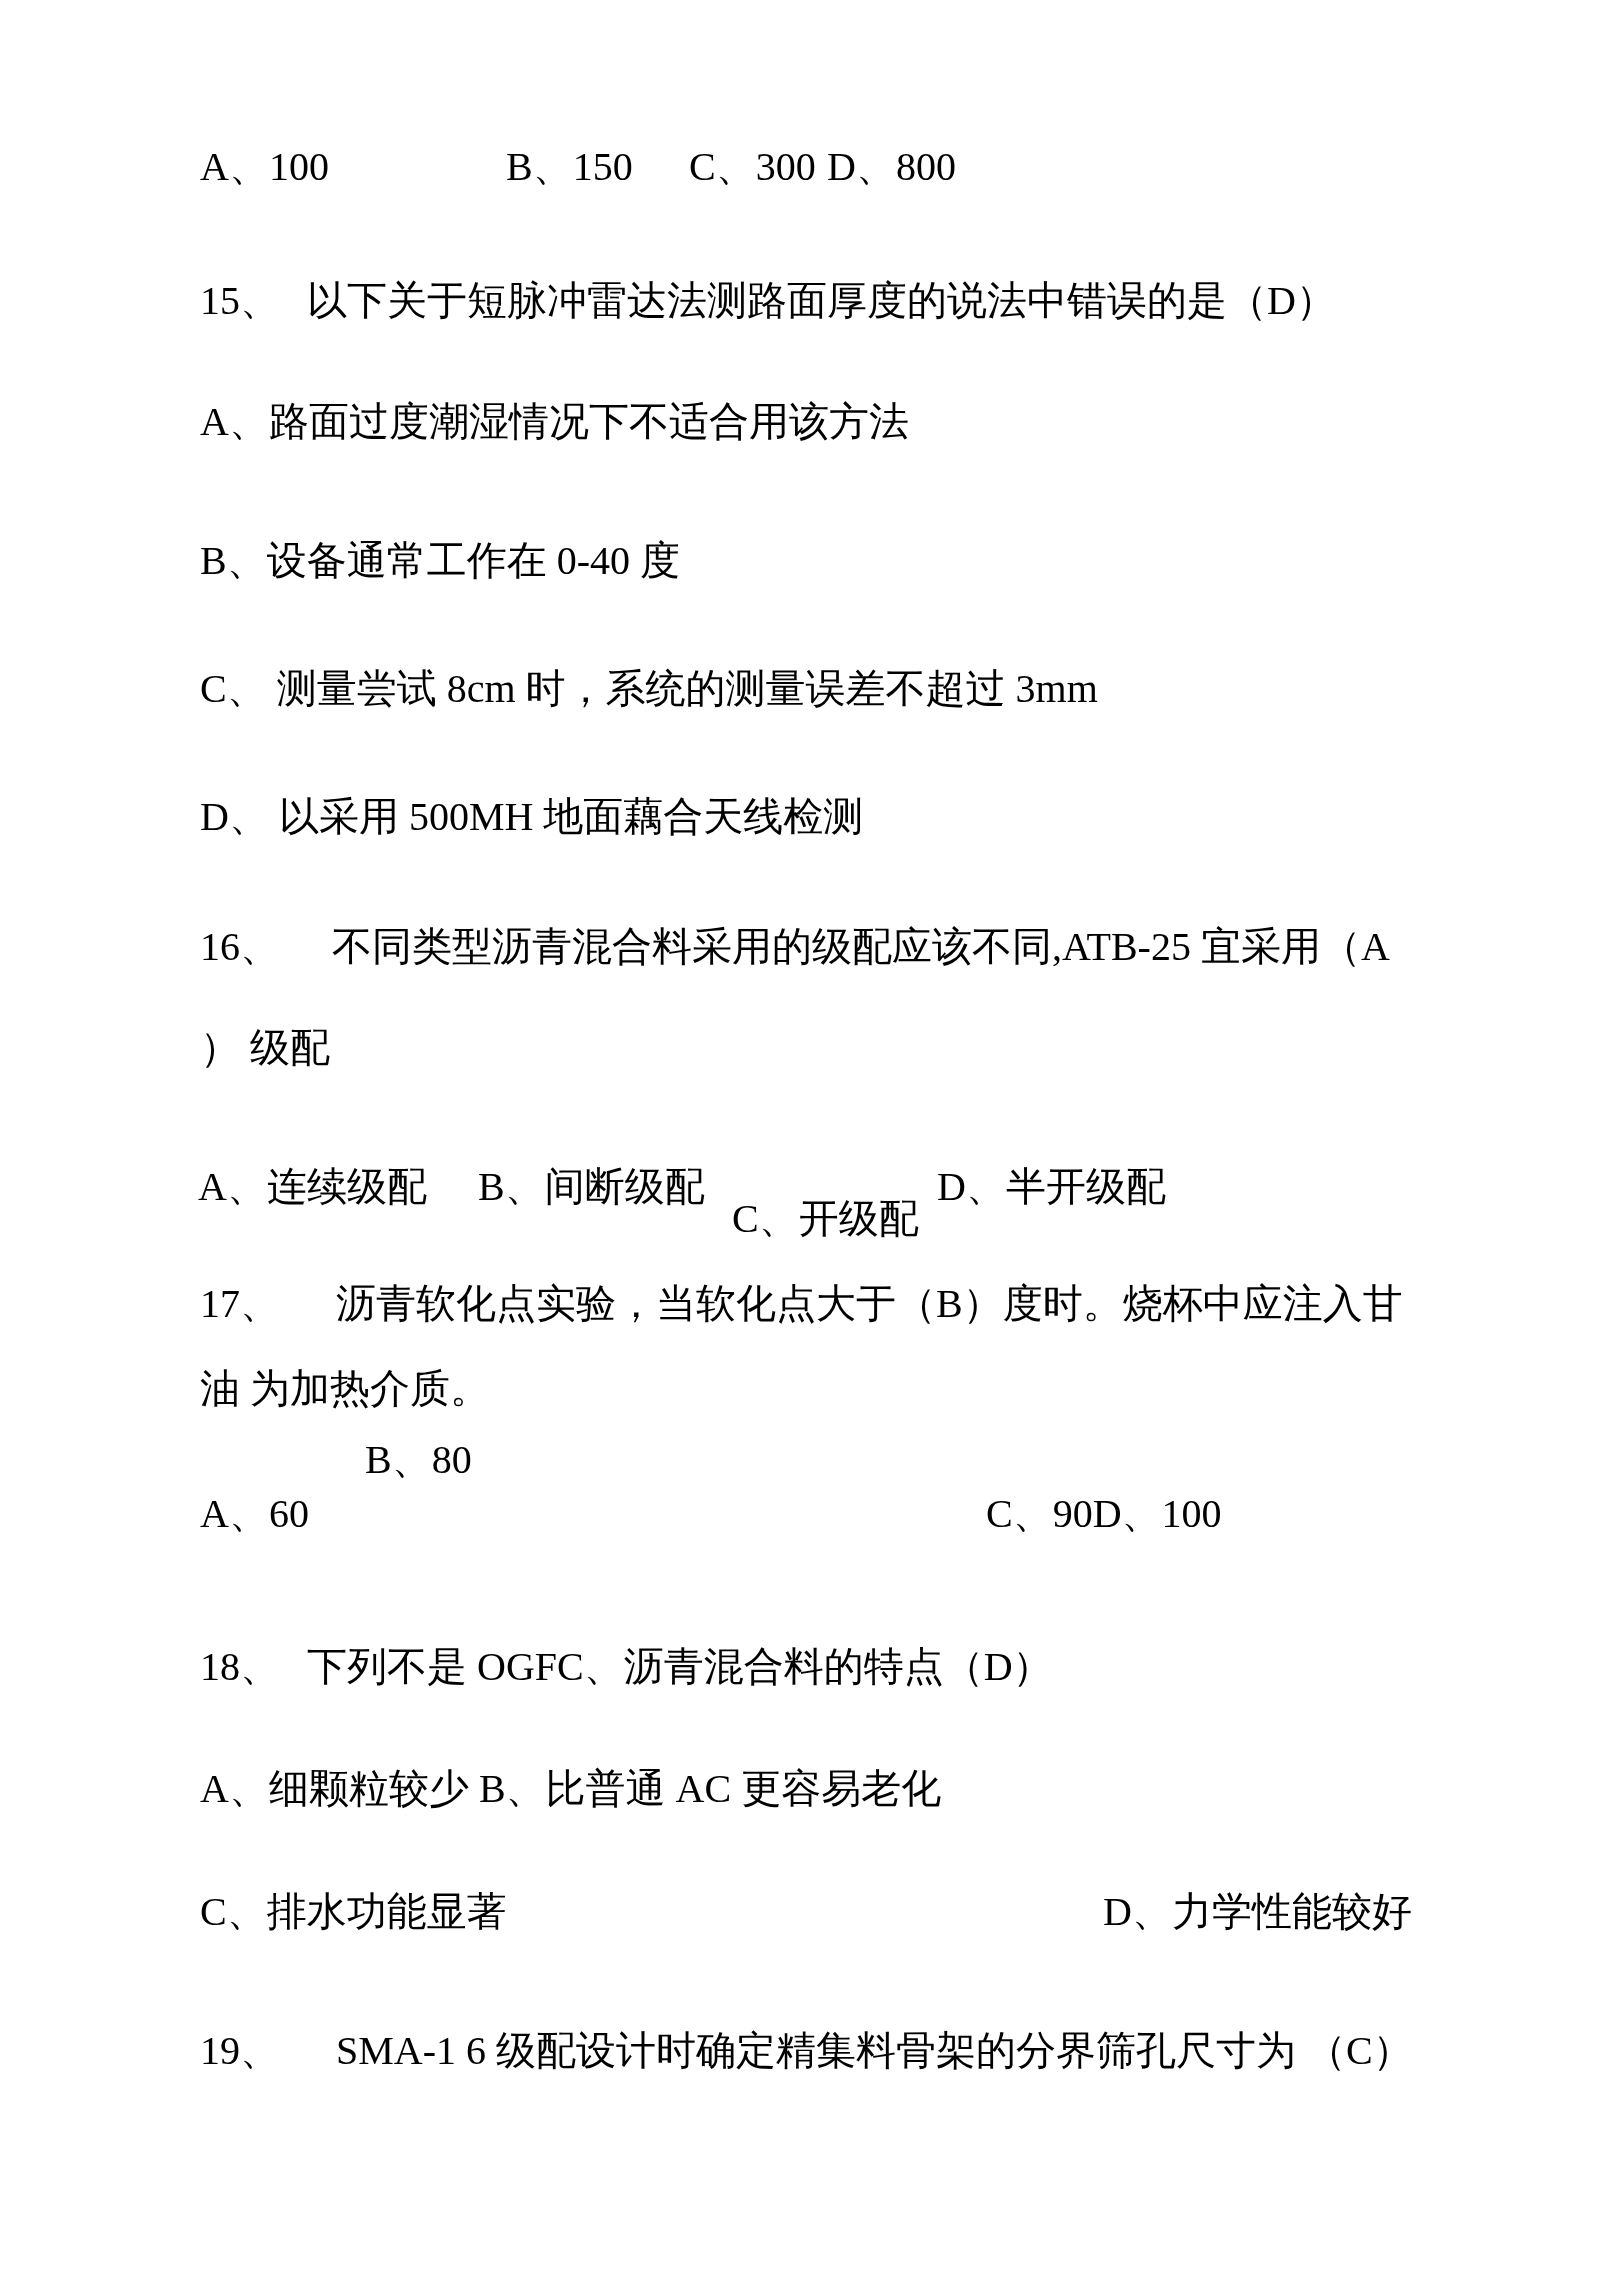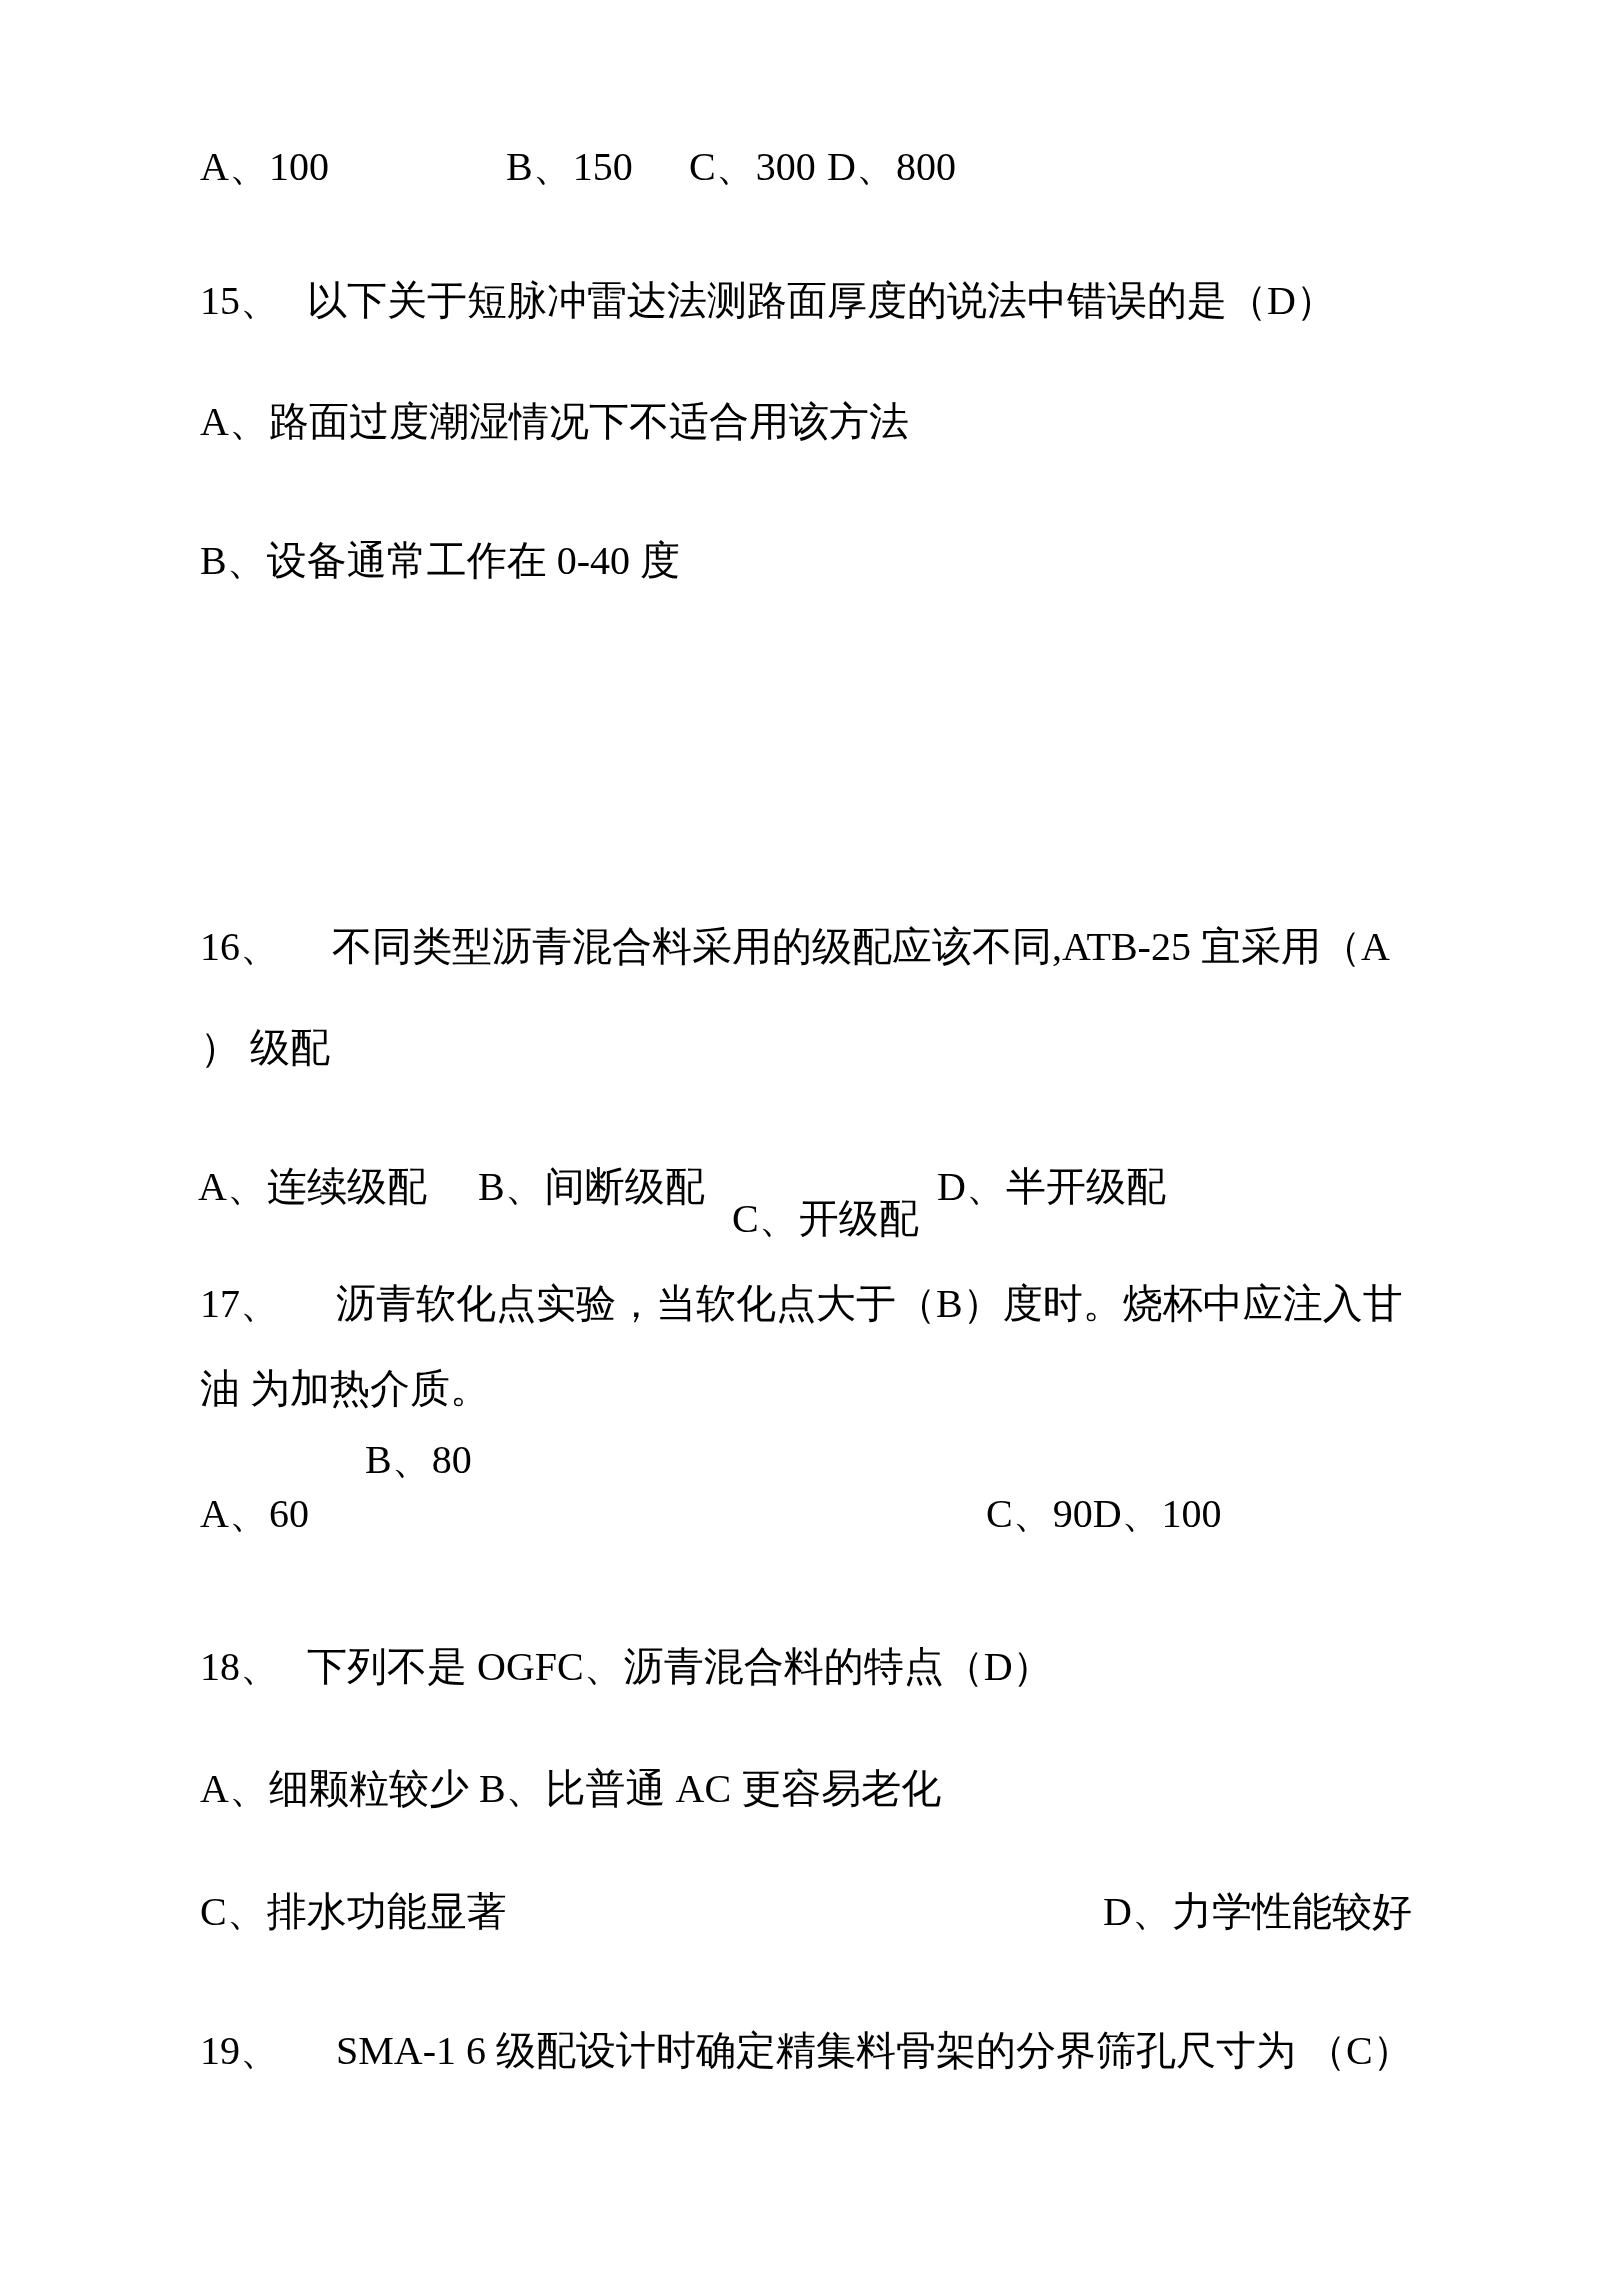--- a/index.html
+++ b/index.html
@@ -31,20 +31,22 @@
 
   <span class="t" style="top:146px;left:200px">A、100</span>
   <span class="t" style="top:146px;left:506px">B、150</span>
   <span class="t" style="top:146px;left:689px">C、300</span>
   <span class="t" style="top:146px;left:827px">D、800</span>
 
   <span class="t" style="top:280px;left:200px">15、</span>
   <span class="t" style="top:280px;left:307px">以下关于短脉冲雷达法测路面厚度的说法中错误的是（D）</span>
   <span class="t" style="top:401px;left:200px">A、路面过度潮湿情况下不适合用该方法</span>
   <span class="t" style="top:540px;left:200px">B、设备通常工作在 0-40 度</span>
+  <span class="t" style="top:668px;left:200px">C、 测量尝试 8cm 时，系统的测量误差不超过 3mm</span>
+  <span class="t" style="top:796px;left:200px">D、 以采用 500MH 地面藕合天线检测</span>
 
   <span class="t" style="top:926px;left:200px">16、</span>
   <span class="t" style="top:926px;left:332px">不同类型沥青混合料采用的级配应该不同,ATB-25 宜采用（A</span>
   <span class="t" style="top:1027px;left:200px">） 级配</span>
   <span class="t" style="top:1166px;left:198px">A、连续级配</span>
   <span class="t" style="top:1166px;left:478px">B、间断级配</span>
   <span class="t" style="top:1198px;left:732px">C、开级配</span>
   <span class="t" style="top:1166px;left:937px">D、半开级配</span>
 
   <span class="t" style="top:1283px;left:200px">17、</span>

